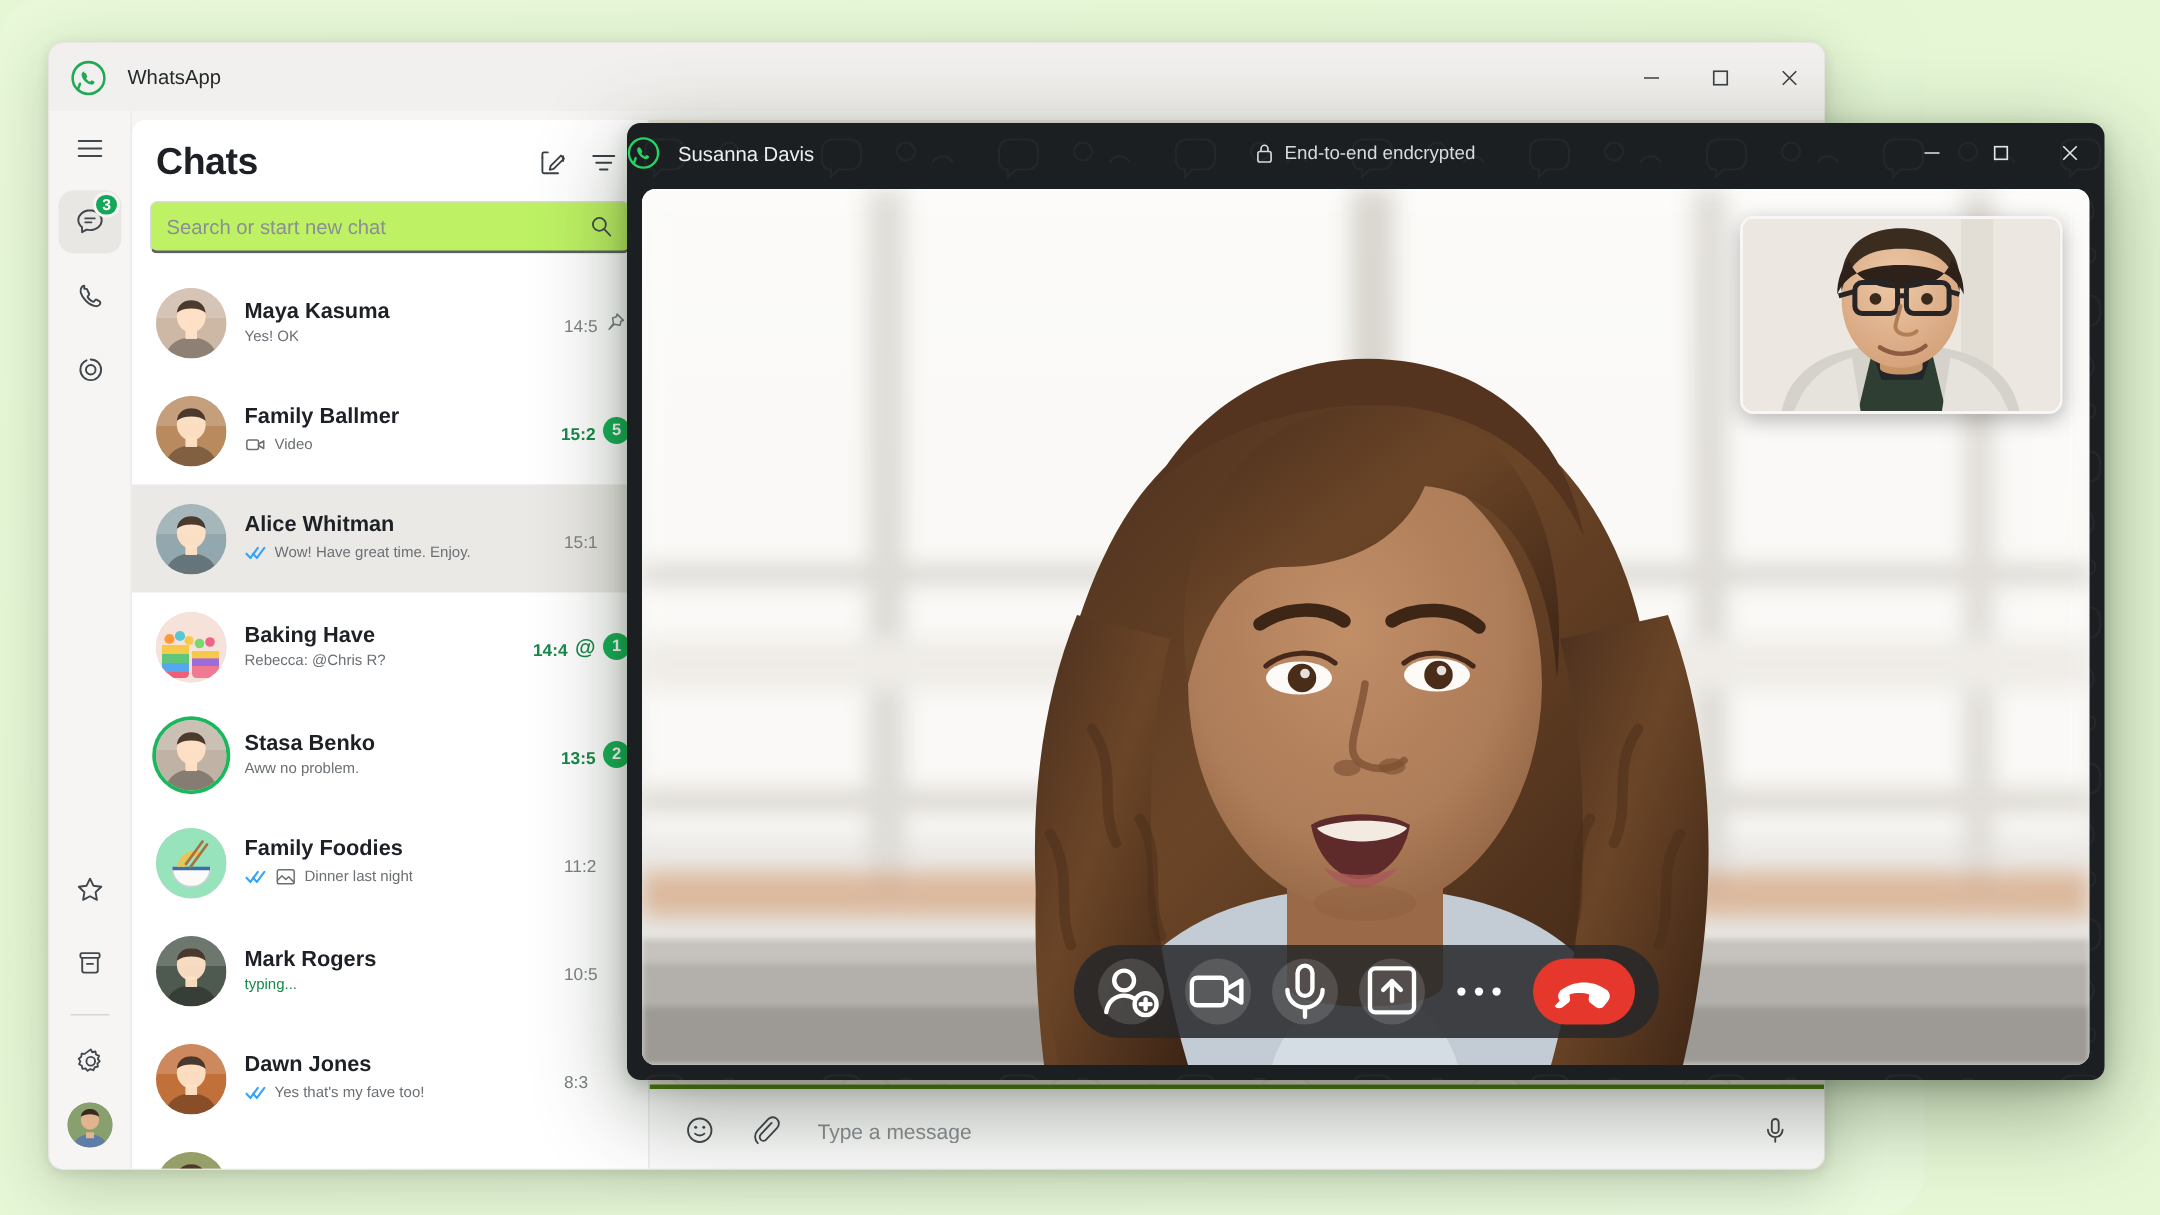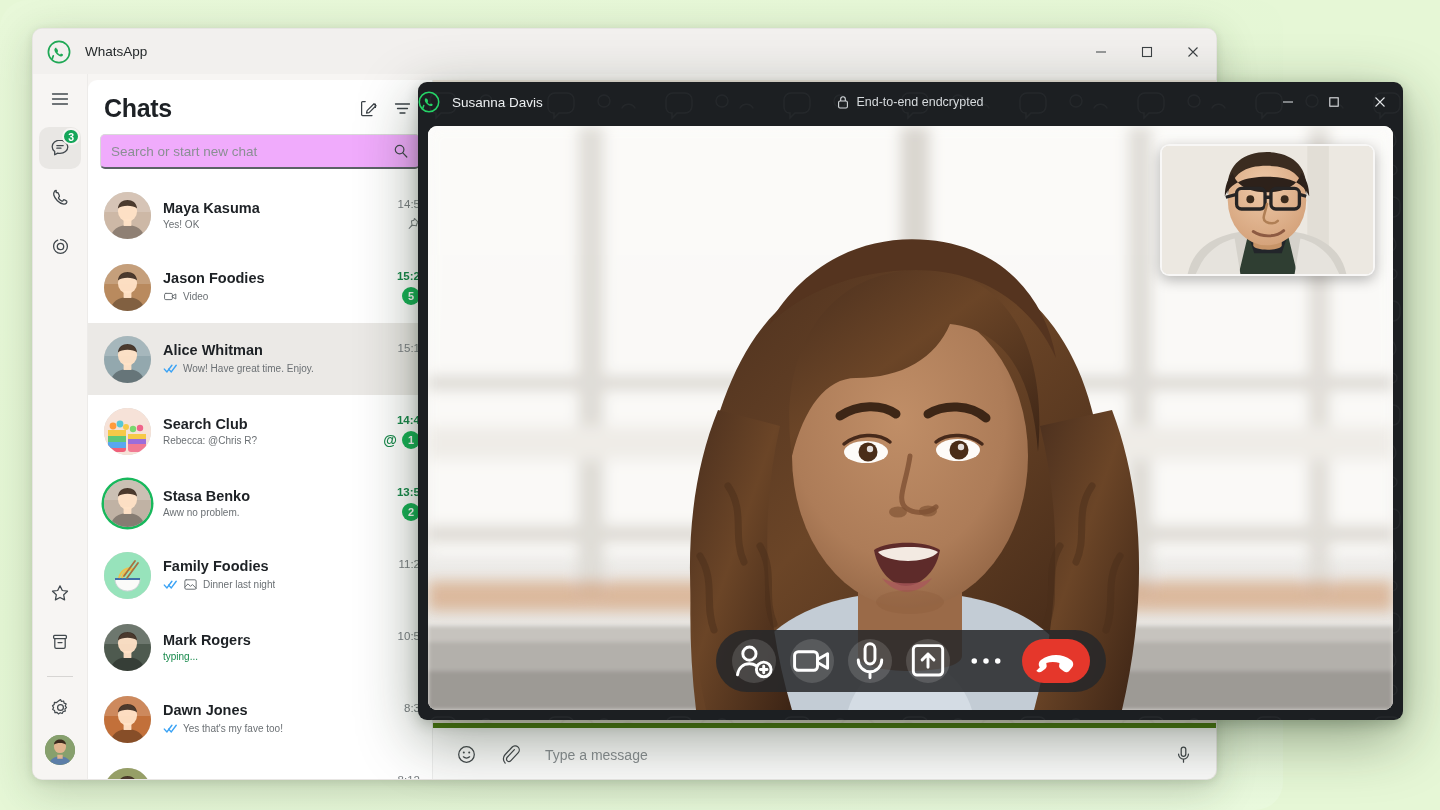--- a/index.html
+++ b/index.html
@@ -154,21 +154,21 @@
     border-radius: 8px;
     display: flex; align-items: center; justify-content: center;
     color: #3b4247;
     margin-left: 2px;
   }
 
   .search-wrap { padding: 4px 12px 8px 12px; }
   .search-box {
     position: relative;
     height: 33px;
-    background: #f0abfc;
+    background: #bef264;
     border: 1px solid #d9d9d9;
     border-bottom: 2px solid #5c6166;
     border-radius: 5px;
     display: flex;
     align-items: center;
     padding: 16px 10px;
   }
   .search-input {
     flex: 1 1 auto;
     border: none;
@@ -225,21 +225,21 @@
     overflow: hidden;
   }
   .chat-prev.typing { color: #17894b; }
   .tick { color: #3ba3f5; display: inline-flex; flex: 0 0 auto; }
   .prev-ico { color: #6b7074; display: inline-flex; flex: 0 0 auto; }
   .prev-text { overflow: hidden; text-overflow: ellipsis; }
 
   .chat-right {
     flex: 0 0 auto;
     display: flex;
-    flex-direction: column;
+    flex-direction: row;
     align-items: flex-end;
     gap: 5px;
     min-width: 44px;
   }
   .chat-time { font-size: 11.5px; color: #7c8185; white-space: nowrap; }
   .chat-time.unread { color: #17894b; font-weight: bold; text-align: center; }
   .chat-meta { display: flex; align-items: center; gap: 5px; height: 18px; }
   .unread-badge {
     min-width: 18px; height: 18px;
     padding: 0 5px;
@@ -265,21 +265,21 @@
   }
   .conv-doodle {
     position: absolute;
     inset: 0;
     opacity: .30;
   }
   .conv-spacer { flex: 1 1 auto; }
   .composer {
     position: relative;
     background: #fbfbfb;
-    border-top: 5px solid #4d7c0f;
+    border-top: 3px solid #4d7c0f;
     height: 58px;
     display: flex;
     align-items: center;
     padding: 0 18px;
     gap: 14px;
   }
   .comp-ico {
     width: 30px; height: 30px;
     display: flex; align-items: center; justify-content: center;
     color: #43484c;
@@ -560,21 +560,21 @@
             <div class="chat-row">
               <div class="avatar"><svg viewBox="0 0 47 47" width="47" height="47">
                   <rect width="47" height="47" fill="#b98a5e"></rect>
                   <rect x="0" y="0" width="47" height="20" fill="rgba(255,255,255,.18)"></rect>
                   <ellipse cx="23.5" cy="19" rx="9.6" ry="10.6" fill="rgba(255,226,198,.95)"></ellipse>
                   <path d="M13.9 16.5c.6-5.6 4.7-8.4 9.6-8.4s9 2.8 9.6 8.4c-2.2-1.8-5.6-2.8-9.6-2.8s-7.4 1-9.6 2.8z" fill="rgba(50,34,24,.88)"></path>
                   <path d="M6 47c1.4-9.3 8.6-14 17.5-14S39.6 37.7 41 47z" fill="rgba(0,0,0,.30)"></path>
                   <rect x="19.6" y="27" width="7.8" height="7" fill="rgba(255,226,198,.95)"></rect>
                 </svg></div>
               <div class="chat-mid">
-                <div class="chat-name">Jason Foodies</div>
+                <div class="chat-name">Family Ballmer</div>
                 <div class="chat-prev">
                   <span class="prev-ico">
                     <svg width="15" height="15" viewBox="0 0 24 24" fill="none" stroke="currentColor" stroke-width="1.6" stroke-linecap="round" stroke-linejoin="round">
                       <rect x="2.5" y="7" width="12.5" height="10" rx="2"></rect>
                       <path d="M15 11.2l5.5-3.2v8l-5.5-3.2z"></path>
                     </svg>
                   </span>
                   <span class="prev-text">Video</span>
                 </div>
               </div>
@@ -623,21 +623,21 @@
                     <rect x="24" y="26" width="18" height="5" fill="#f7c948"></rect>
                     <rect x="24" y="31" width="18" height="5" fill="#9b6ddb"></rect>
                     <circle cx="9" cy="18" r="3.4" fill="#ff9a3c"></circle>
                     <circle cx="16" cy="16" r="3.4" fill="#57c7d6"></circle>
                     <circle cx="22" cy="19" r="3" fill="#f7c948"></circle>
                     <circle cx="29" cy="21" r="3.2" fill="#7ad86f"></circle>
                     <circle cx="36" cy="20" r="3.2" fill="#f0648a"></circle>
                   </g>
                 </svg></div>
               <div class="chat-mid">
-                <div class="chat-name">Search Club</div>
+                <div class="chat-name">Baking Have</div>
                 <div class="chat-prev">
                   <span class="prev-text">Rebecca: @Chris R?</span>
                 </div>
               </div>
               <div class="chat-right">
                 <div class="chat-time unread">14:4</div>
                 <div class="chat-meta">
                   <span class="at-ico">@</span>
                   <span class="unread-badge">1</span>
                 </div>

